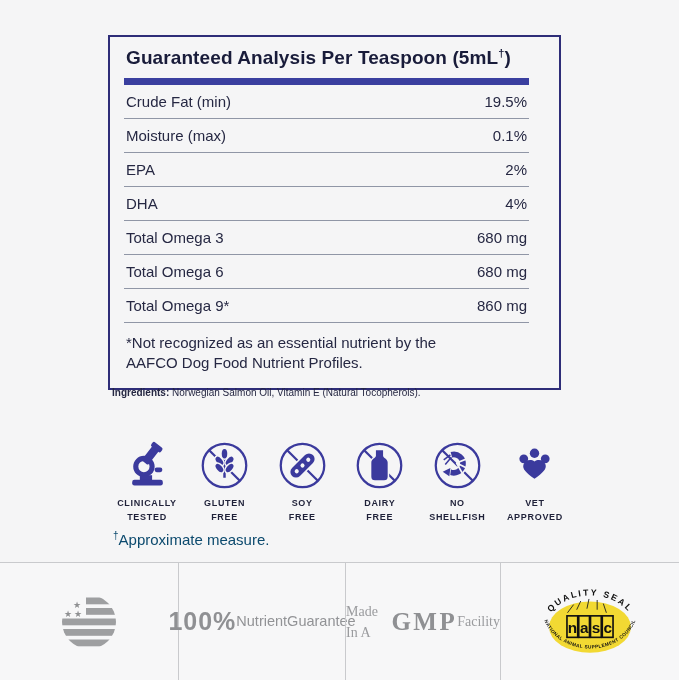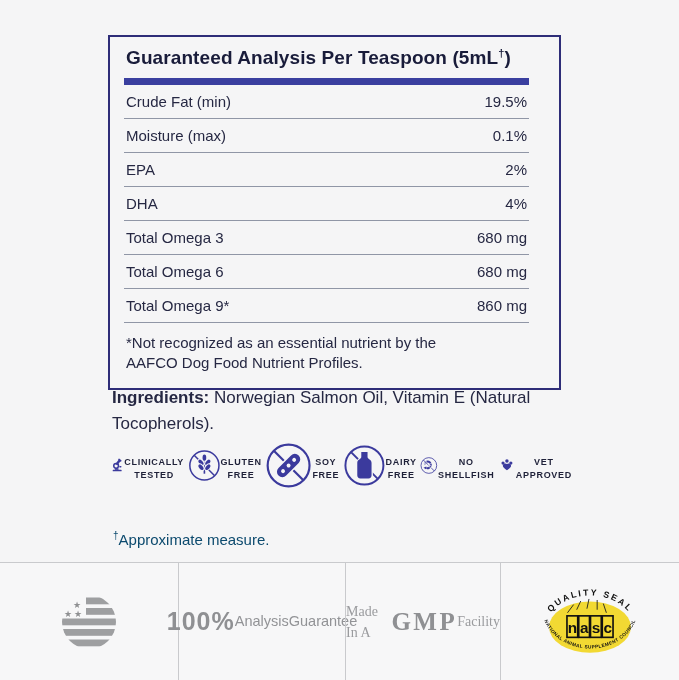--- a/index.html
+++ b/index.html
@@ -18,25 +18,25 @@
   .ga-title sup{font-size:11px;vertical-align:super;line-height:0;}
   .ga-titlebar{height:7px;background:#3a3f9f;}
   .ga-row{
     display:flex;justify-content:space-between;align-items:center;
     height:33px;border-bottom:1px solid #9096a6;font-size:15px;color:#262843;
     padding:0 2px;
   }
   .ga-row .val{color:#262843;}
   .ga-footnote{font-size:15px;line-height:1.35;padding:10px 2px 2px 2px;color:#262843;}
   
-  .ingredients{position:absolute;left:112px;top:385px;width:430px;font-size:17px;line-height:1.5;color:#262843;}
+  .ingredients{position:absolute;left:112px;top:385px;width:430px;font-size:10px;line-height:1.5;color:#262843;}
   .ingredients b{font-weight:bold;}
   
   .feat-row{position:absolute;left:110px;top:441px;width:462px;display:flex;justify-content:space-between;}
-  .feat{display:flex;flex-direction:row;align-items:center;width:74px;}
+  .feat{display:flex;flex-direction:column;align-items:center;width:74px;}
   .feat svg{width:49px;height:49px;display:block;}
   .feat-label{margin-top:7px;font-size:9px;font-weight:bold;letter-spacing:.7px;line-height:1.5;text-align:center;color:#1f2139;}
   
   .approx{position:absolute;left:113px;top:531px;font-size:15px;color:#0c4a6e;}
   .approx sup{font-size:10px;vertical-align:super;line-height:0;}
   
   .footer{
     position:absolute;left:0;top:562px;width:679px;height:118px;
     border-top:1px solid #c9cacd;display:flex;box-sizing:border-box;background:#f7f7f8;
   }
@@ -233,21 +233,21 @@
             <text x="13" y="23">★</text>
           </g>
         </g>
       </svg>
     </div>
   </div>
 
   <div class="cell cell-happy">
     <div class="happy">
       <div class="big">100%</div>
-      <div class="ln">Analysis</div>
+      <div class="ln">Nutrient</div>
       <div class="ln">Guarantee</div>
     </div>
   </div>
 
   <div class="cell cell-gmp">
     <div class="gmp">
       <div class="top">Made In A</div>
       <div class="big">GMP</div>
       <div class="bot">Facility</div>
     </div>

